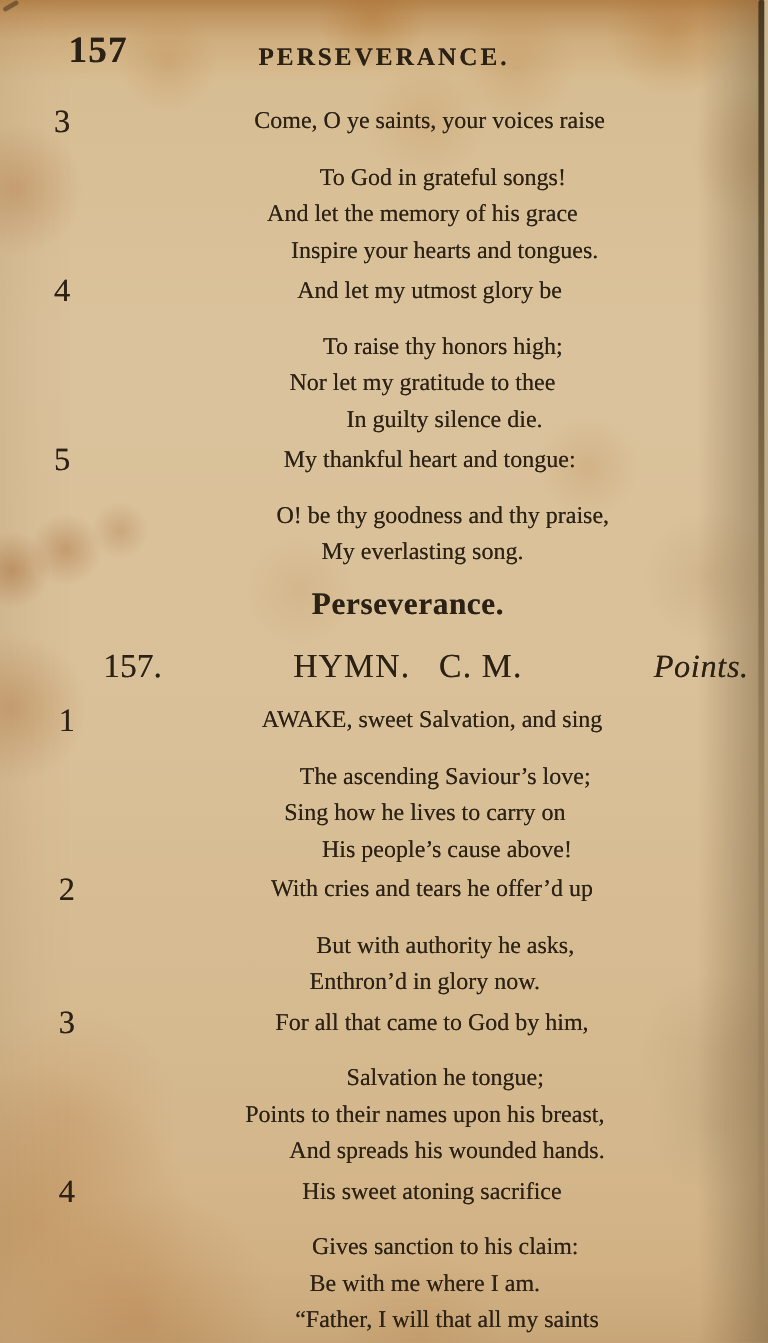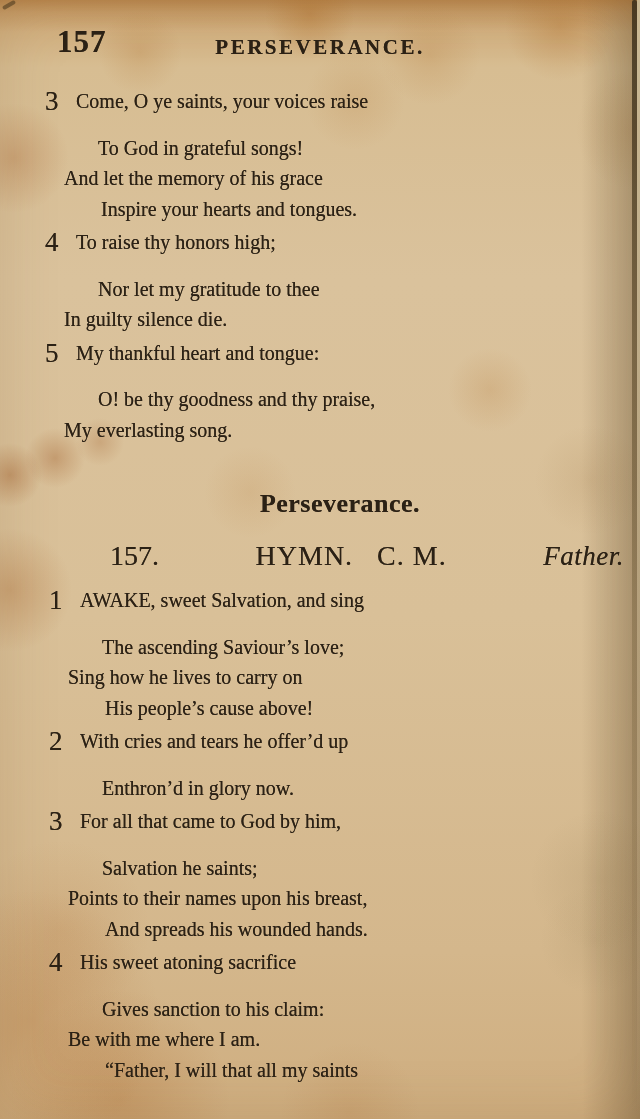--- a/index.html
+++ b/index.html
@@ -34,21 +34,21 @@
       radial-gradient(circle at 60px 930px, rgba(172,106,46,.16) 0, rgba(172,106,46,0) 90px),
       radial-gradient(circle at 350px 1112px, rgba(172,106,46,.15) 0, rgba(172,106,46,0) 70px),
       
       linear-gradient(180deg, rgba(166,106,44,.50) 0px, rgba(166,106,44,.22) 12px, rgba(166,106,44,0) 32px),
       
       linear-gradient(90deg, rgba(90,70,40,0) 0%, rgba(90,70,40,0) 91%, rgba(85,66,36,.20) 96%, rgba(70,54,28,.32) 100%),
       
       linear-gradient(180deg, #cda571 0%, #d7bd92 6%, #dac29c 25%, #d9c098 55%, #d4b78c 85%, #cfae80 100%);
     box-shadow: inset 0 0 60px rgba(120,85,40,.18);
   }
-  .txt{ text-shadow:0 0 .5px rgba(43,33,21,.75); }
+  .txt{ text-shadow:0 0 .5px rgba(43,33,21,.75);text-align:center; }
 
   
   .edge-line{position:absolute;top:0;bottom:0;right:3px;width:5px;border-radius:2px;
     background:linear-gradient(180deg, rgba(58,46,26,.85) 0%, rgba(88,70,40,.65) 28%, rgba(105,86,52,.35) 55%, rgba(105,86,52,.14) 78%, rgba(105,86,52,0) 100%);}
   .edge-light{position:absolute;top:0;bottom:0;right:0;width:3px;
     background:linear-gradient(180deg, rgba(208,192,156,.9) 0%, rgba(208,192,156,.35) 55%, rgba(208,192,156,0) 100%);}
   .corner-mark{position:absolute;left:2px;top:3px;width:14px;height:4px;background:rgba(70,52,28,.55);
     transform:rotate(-30deg);border-radius:2px;}
 
   
@@ -67,21 +67,21 @@
   .vline{font-size:20px;line-height:30.5px;white-space:nowrap;}
   .verse .vline:nth-of-type(1){padding-left:14px;}
   .verse .vline:nth-of-type(2){padding-left:36px;margin-top:16px;}
   .verse .vline:nth-of-type(3){padding-left:2px;}
   .verse .vline:nth-of-type(4){padding-left:39px;}
 
   
   .section-head{position:absolute;top:489px;left:40px;right:0;text-align:center;
     font-size:26px;font-weight:bold;letter-spacing:.5px;}
   .hymn-head{position:absolute;top:540px;left:86px;right:16px;display:flex;align-items:baseline;}
-  .hymn-num{font-size:28px;margin-left:24px;}
+  .hymn-num{font-size:28px;}
   .hymn-center{flex:1;display:flex;justify-content:center;gap:24px;}
   .hymn-title,.hymn-meter{font-size:28px;letter-spacing:1px;}
   .hymn-author{font-size:27px;font-style:italic;letter-spacing:.5px;}
 </style>
 </head>
 <body>
 
 <div class="page">
 
   <div class="corner-mark"></div>
@@ -94,60 +94,62 @@
   <div class="verses verses-1">
     <div class="verse">
       <span class="vnum txt">3</span>
       <div class="vline txt">Come, O ye saints, your voices raise</div>
       <div class="vline txt">To God in grateful songs!</div>
       <div class="vline txt">And let the memory of his grace</div>
       <div class="vline txt">Inspire your hearts and tongues.</div>
     </div>
     <div class="verse">
       <span class="vnum txt">4</span>
+      <div class="vline txt">And let my utmost glory be</div>
       <div class="vline txt">To raise thy honors high;</div>
       <div class="vline txt">Nor let my gratitude to thee</div>
       <div class="vline txt">In guilty silence die.</div>
     </div>
     <div class="verse">
       <span class="vnum txt">5</span>
       <div class="vline txt">My thankful heart and tongue:</div>
       <div class="vline txt">O! be thy goodness and thy praise,</div>
       <div class="vline txt">My everlasting song.</div>
     </div>
   </div>
 
   <div class="section-head txt">Perseverance.</div>
 
   <div class="hymn-head">
     <span class="hymn-num txt">157.</span>
     <span class="hymn-center">
       <span class="hymn-title txt">HYMN.</span>
       <span class="hymn-meter txt">C. M.</span>
     </span>
-    <span class="hymn-author txt">Father.</span>
+    <span class="hymn-author txt">Points.</span>
   </div>
 
   <div class="verses verses-2">
     <div class="verse">
       <span class="vnum txt">1</span>
       <div class="vline txt">AWAKE, sweet Salvation, and sing</div>
       <div class="vline txt">The ascending Saviour’s love;</div>
       <div class="vline txt">Sing how he lives to carry on</div>
       <div class="vline txt">His people’s cause above!</div>
     </div>
     <div class="verse">
       <span class="vnum txt">2</span>
       <div class="vline txt">With cries and tears he offer’d up</div>
+      <div class="vline txt">But with authority he asks,</div>
       <div class="vline txt">Enthron’d in glory now.</div>
     </div>
     <div class="verse">
       <span class="vnum txt">3</span>
       <div class="vline txt">For all that came to God by him,</div>
-      <div class="vline txt">Salvation he saints;</div>
+      <div class="vline txt">Salvation he tongue;</div>
       <div class="vline txt">Points to their names upon his breast,</div>
       <div class="vline txt">And spreads his wounded hands.</div>
     </div>
     <div class="verse">
       <span class="vnum txt">4</span>
       <div class="vline txt">His sweet atoning sacrifice</div>
       <div class="vline txt">Gives sanction to his claim:</div>
       <div class="vline txt">Be with me where I am.</div>
       <div class="vline txt">“Father, I will that all my saints</div>
     </div>

